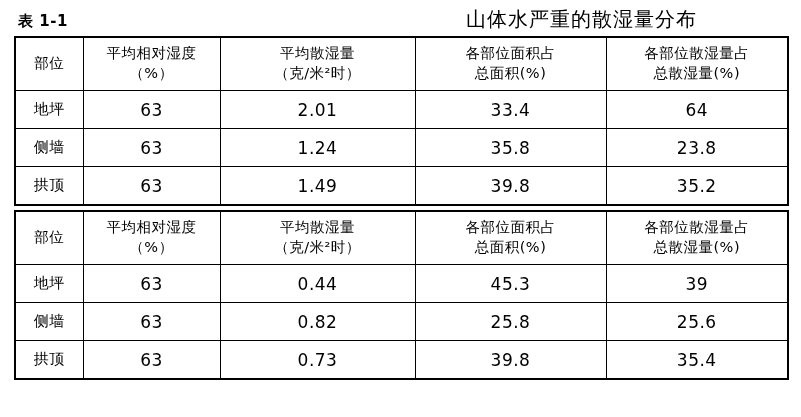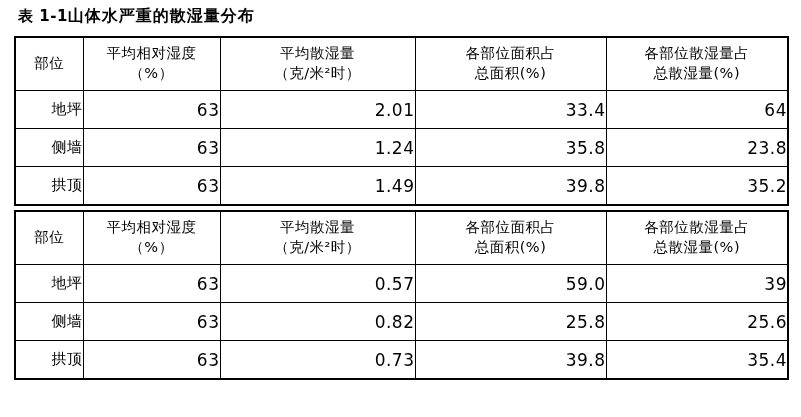--- a/index.html
+++ b/index.html
@@ -31,23 +31,23 @@
     padding-left: 4px;
   }
   .caption-label {
     font-weight: bold;
     font-size: 15px;
     letter-spacing: 0.5px;
     white-space: nowrap;
   }
   .caption-title {
     flex: 1;
-    text-align: left;
-    font-weight: bold;
-    font-size: 16px;
+    text-align: right;
+    font-weight: normal;
+    font-size: 20px;
     letter-spacing: 1px;
     padding-right: 90px;
   }
   table {
     width: 773px;
     border-collapse: collapse;
     table-layout: fixed;
   }
   table, td, th {
     border: 1px solid #000000;
@@ -65,21 +65,20 @@
   }
   thead th {
     height: 52px;
     font-weight: normal;
     line-height: 1.35;
     letter-spacing: 0.5px;
   }
   tbody td {
     height: 37px;
     letter-spacing: 0.5px;
-    text-align: right;
   }
   .col-part { width: 68px; }
   .col-hum  { width: 137px; }
   .col-moist{ width: 195px; }
   .col-area { width: 191px; }
   .col-share{ width: 182px; }
   td.cell-part {
     font-size: 15px;
   }
   .hdr-line { display: block; }
@@ -184,22 +183,22 @@
           <th>
             <span class="hdr-line">各部位散湿量占</span>
             <span class="hdr-line">总散湿量(%)</span>
           </th>
         </tr>
       </thead>
       <tbody>
         <tr>
           <td class="cell-part">地坪</td>
           <td class="num">63</td>
-          <td class="num">0.57</td>
-          <td class="num">59.0</td>
+          <td class="num">0.44</td>
+          <td class="num">45.3</td>
           <td class="num">39</td>
         </tr>
         <tr>
           <td class="cell-part">侧墙</td>
           <td class="num">63</td>
           <td class="num">0.82</td>
           <td class="num">25.8</td>
           <td class="num">25.6</td>
         </tr>
         <tr>

